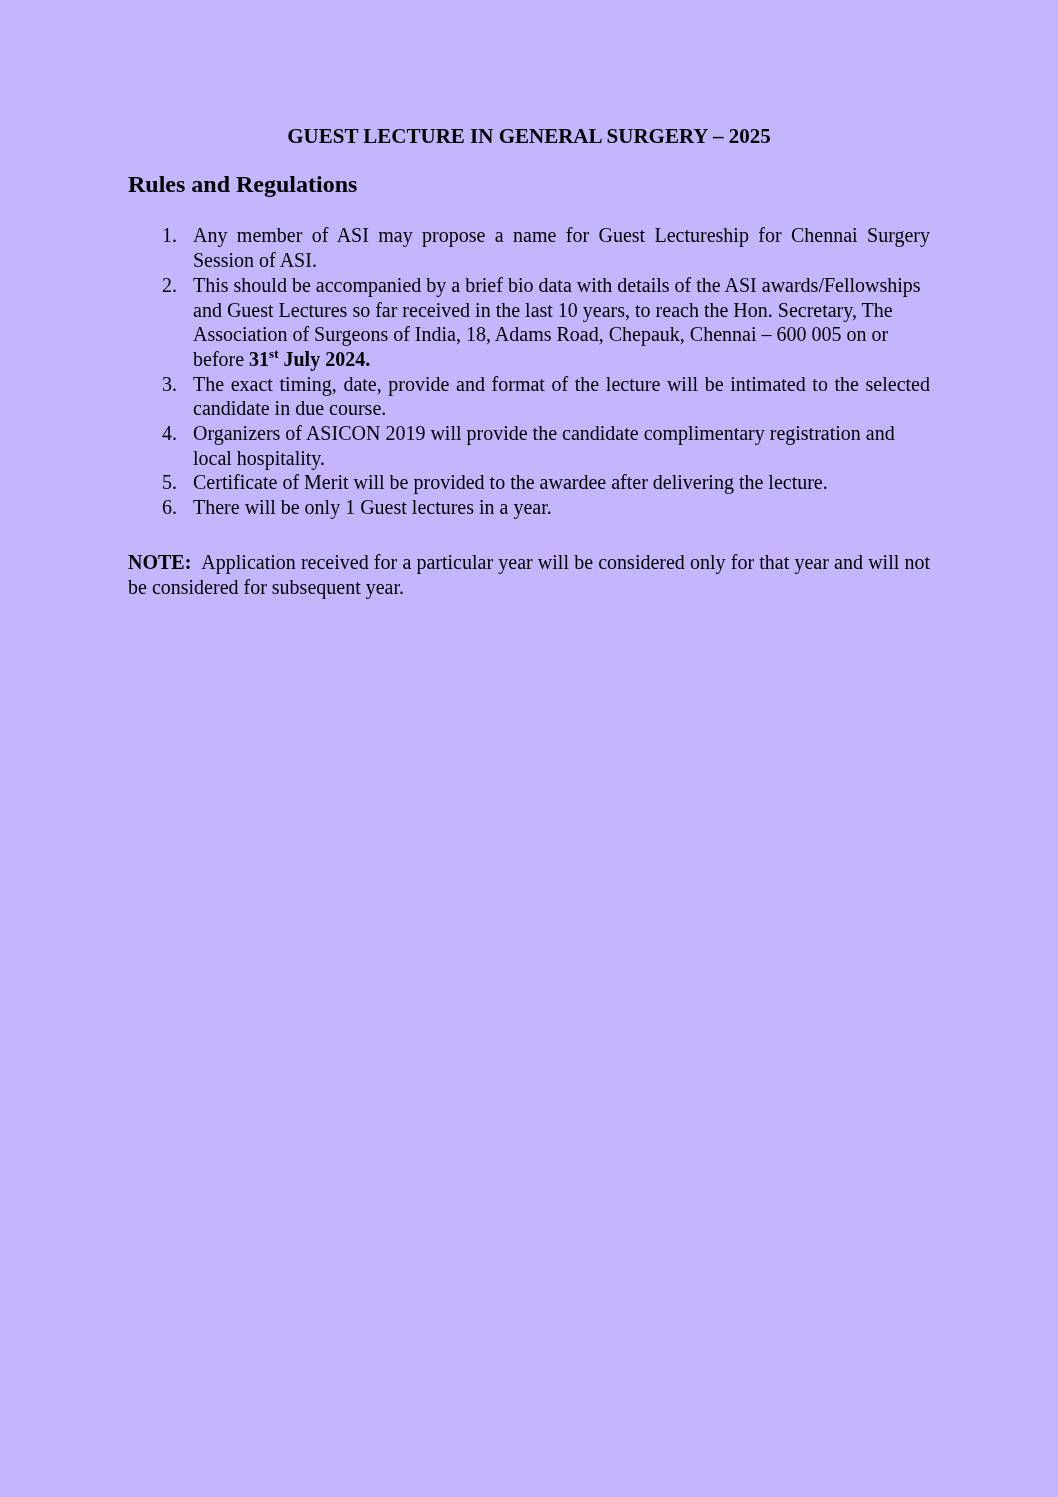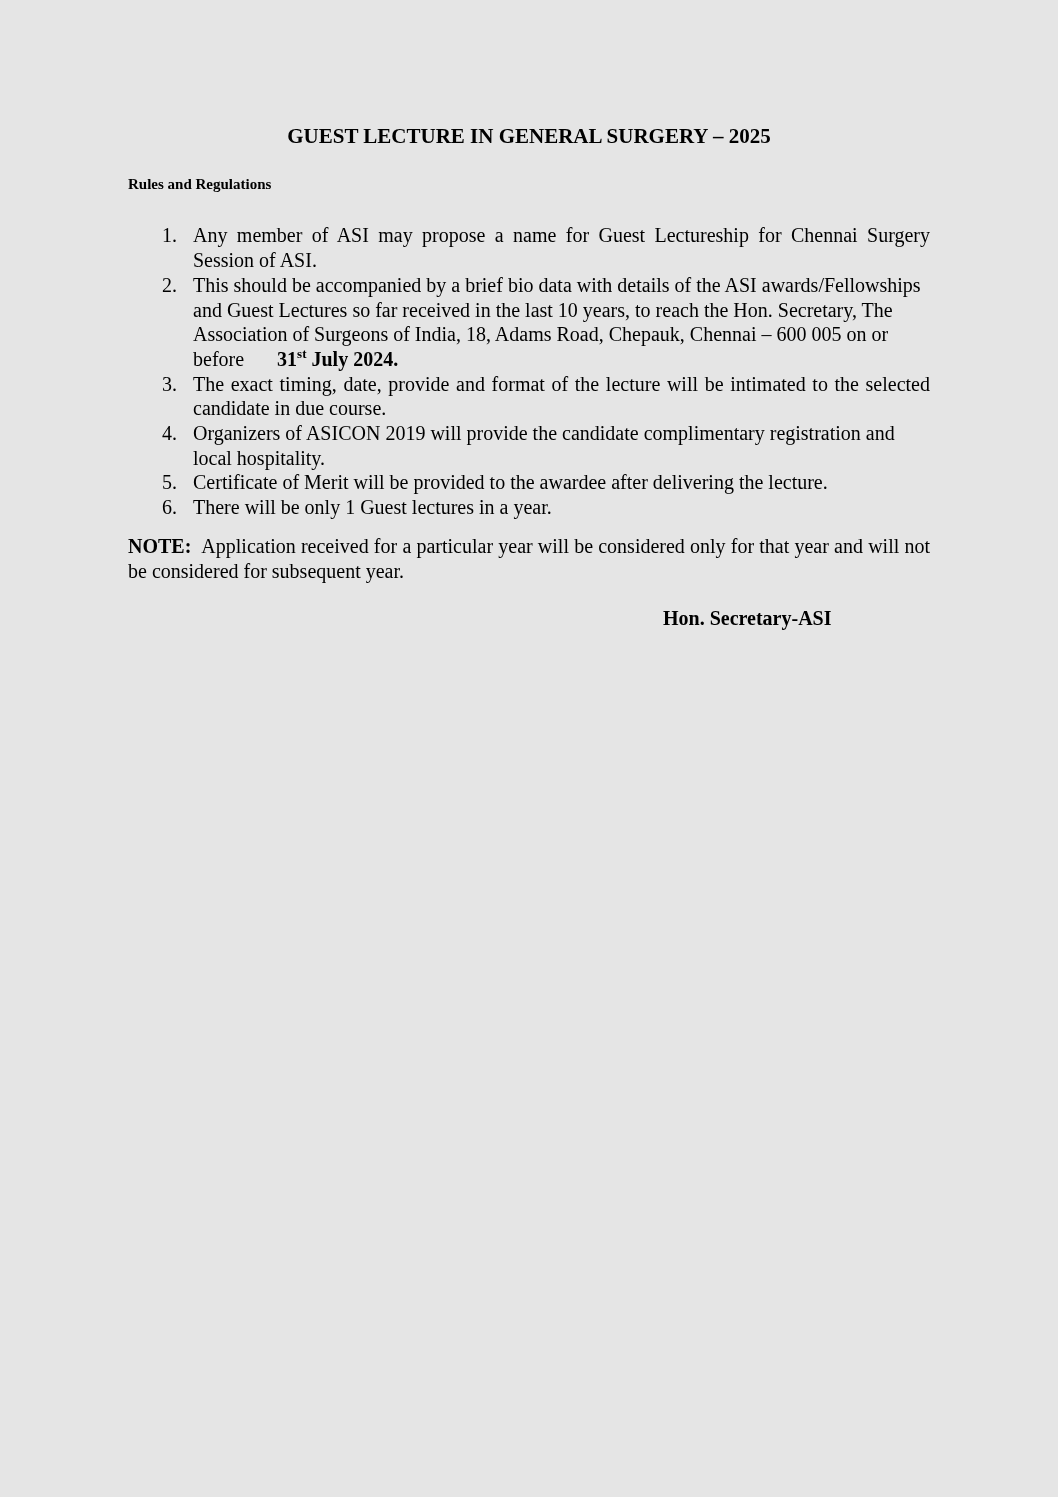--- a/index.html
+++ b/index.html
@@ -4,37 +4,37 @@
 <style>
   html, body {
     margin: 0;
     padding: 0;
     background: #ffffff;
   }
   .page {
     position: relative;
     width: 1058px;
     height: 1497px;
-    background: #e5e5e5;
+    background: #c4b5fd;
     box-sizing: border-box;
     padding: 124px 128px 0 128px;
     font-family: "Liberation Serif", "DejaVu Serif", serif;
     font-size: 20px;
     line-height: 24.7px;
     color: #000000;
     overflow: hidden;
   }
   .doc-title {
     font-size: 21px;
     font-weight: bold;
     text-align: center;
     margin: 0 0 23px 0;
   }
   .section-heading {
-    font-size: 15px;
+    font-size: 24px;
     font-weight: bold;
     text-align: left;
     margin: 0 0 27px 0;
   }
   .rules-list {
     margin: 0;
     padding: 0;
   }
   .rule-item {
     display: flex;
@@ -45,28 +45,27 @@
     margin-left: 34px;
   }
   .rule-text {
     flex: 1 1 auto;
   }
   .align-justify {
     text-align: justify;
   }
   .deadline {
     font-weight: bold;
-    margin-left: 28px;
   }
   .deadline sup {
     font-size: 13px;
     line-height: 0;
   }
   .note-para {
-    margin-top: 14px;
+    margin-top: 30px;
     text-align: justify;
   }
   .note-label {
     font-weight: bold;
   }
   .note-text {
     margin-left: 10px;
   }
   .signature-line {
     margin-top: 23px;
@@ -113,15 +112,14 @@
 
     <div class="rule-item">
       <span class="rule-num">6.</span>
       <span class="rule-text">There will be only 1 Guest lectures in a year.</span>
     </div>
 
   </div>
 
   <p class="note-para"><span class="note-label">NOTE:</span><span class="note-text">Application received for a particular year will be considered only for that year and will not be considered for subsequent year.</span></p>
 
-  <div class="signature-line">Hon. Secretary-ASI</div>
 
 </div>
 
 </body></html>

